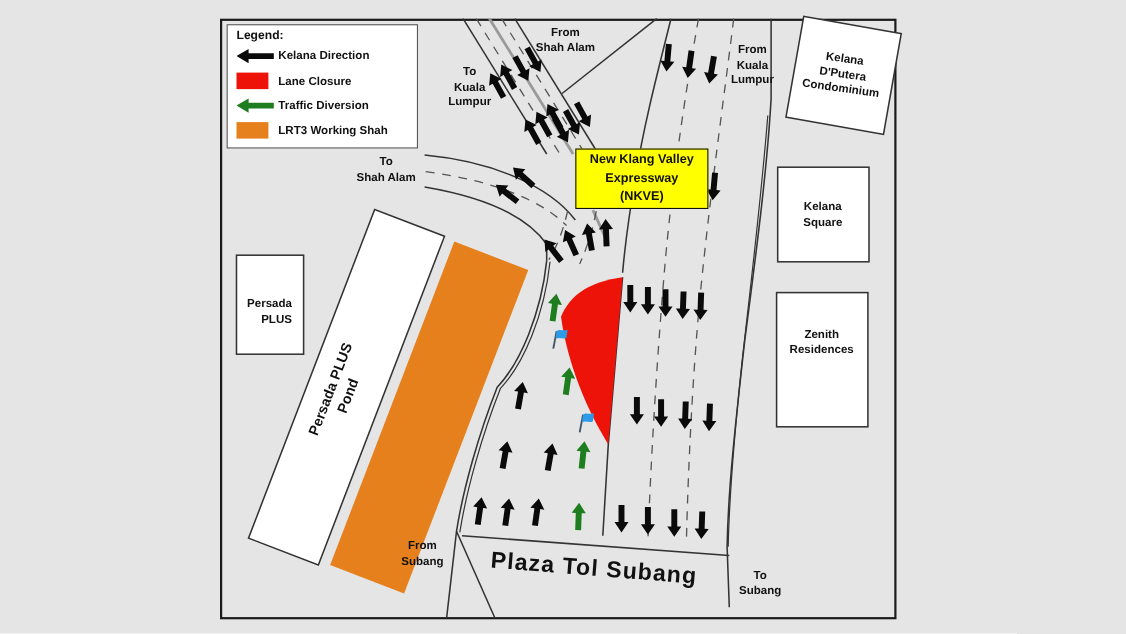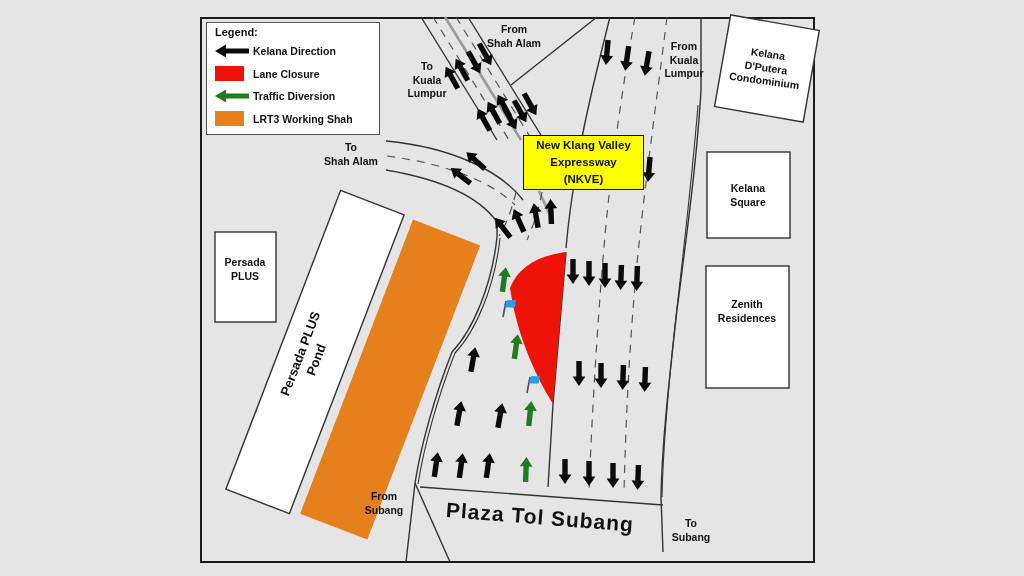--- a/index.html
+++ b/index.html
@@ -11,21 +11,21 @@
   
   .lbl{position:absolute;transform:translate(-50%,-50%);text-align:center;
        font-size:10.5px;font-weight:bold;color:#111;white-space:pre-line;line-height:1.3;}
   .lbl-to-kl{left:427px;top:80px;}
   .lbl-from-shah-alam{left:514px;top:37px;}
   .lbl-from-kl{left:684px;top:60px;}
   .lbl-to-shah-alam{left:351px;top:155px;}
   .lbl-kelana-dputera{left:766px;top:68px;transform:translate(-50%,-50%) rotate(8deg);}
   .lbl-kelana-square{left:748px;top:196px;}
   .lbl-zenith{left:747px;top:312px;}
-  .lbl-persada-plus{left:245px;top:270px;}
+  .lbl-persada-plus{left:245px;top:284px;text-align:right;}
   .lbl-pond{left:309px;top:357px;transform:translate(-50%,-50%) rotate(-69deg);
             font-size:13px;white-space:pre-line;}
   .lbl-from-subang{left:384px;top:504px;}
   .lbl-plaza{left:540px;top:517px;transform:translate(-50%,-50%) rotate(4.5deg);
              font-size:21px;letter-spacing:1px;white-space:nowrap;}
   .lbl-to-subang{left:691px;top:531px;}
   
   .nkve-box{position:absolute;left:485px;top:135px;width:121px;height:55px;
             background:#ffff00;border:1.6px solid #111;box-sizing:border-box;
             display:flex;align-items:center;justify-content:center;text-align:center;

